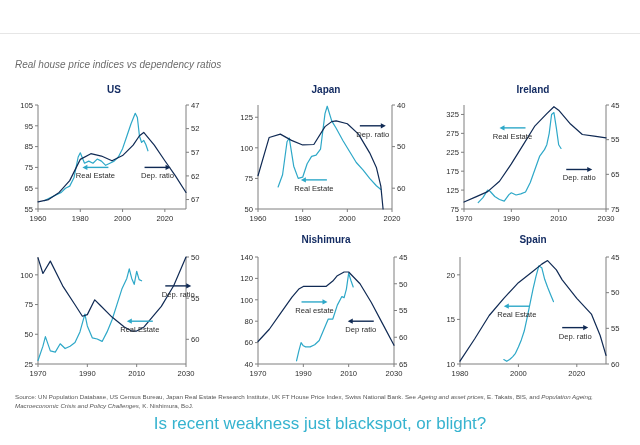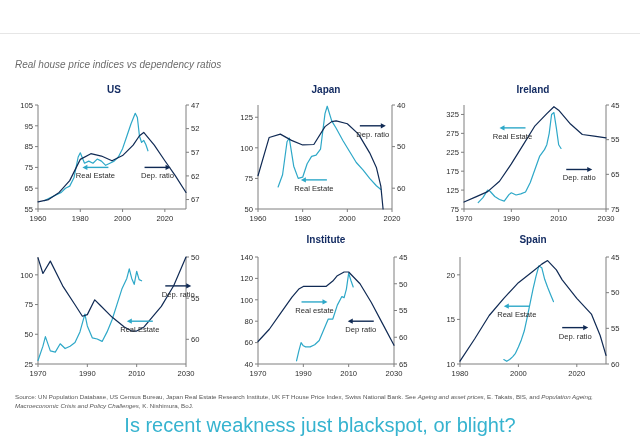--- a/index.html
+++ b/index.html
@@ -39,21 +39,21 @@
   .plot svg{display:block;}
 
   .srcnote{
     position:absolute;left:15px;top:393px;width:618px;
     font-size:6.2px;color:#555;line-height:1.45;
   }
   .srcnote i{font-style:italic;}
 
   .footer{
     position:absolute;left:0;top:414px;width:640px;text-align:center;
-    font-size:20px;color:#36b3cf;font-weight:400;
+    font-size:17px;color:#36b3cf;font-weight:400;
   }
 
   .axis-label{font-size:7.6px;fill:#2b2b2b;font-family:"Liberation Sans",sans-serif;}
   .ann{font-size:7.6px;fill:#2b2b2b;font-family:"Liberation Sans",sans-serif;}
 </style>
 </head>
 <body>
 
 <div class="slide">
 
@@ -231,21 +231,21 @@
           <polygon points="118.8,72.2 123.8,69.60000000000001 123.8,74.8" fill="#2ea8c8"></polygon>
           <text x="131.8" y="83.2" text-anchor="middle" class="ann">Real Estate</text>
           <line x1="157.28" y1="36.89" x2="180.28" y2="36.89" stroke="#102a54" stroke-width="1.4"></line>
           <polygon points="183.28,36.89 178.28,34.29 178.28,39.49" fill="#102a54"></polygon>
           <text x="170.28" y="47.89" text-anchor="middle" class="ann">Dep. ratio</text>
         </svg>
       </div>
   </div>
 
   <div class="panel" id="panel-4" style="left:228px;top:234px;width:196px;height:150px;">
-    <div class="panel-title">Institute</div>
+    <div class="panel-title">Nishimura</div>
     <div class="plot">
         <svg width="196" height="135" viewBox="0 0 196 135">
           <line x1="30" y1="8" x2="30" y2="115" stroke="#7f7f7f" stroke-width="1"></line>
           <line x1="166" y1="8" x2="166" y2="115" stroke="#7f7f7f" stroke-width="1"></line>
           <line x1="30" y1="115" x2="166" y2="115" stroke="#7f7f7f" stroke-width="1"></line>
           <line x1="27" y1="115" x2="30" y2="115" stroke="#7f7f7f" stroke-width="1"></line>
           <text x="25" y="117.8" text-anchor="end" class="axis-label">40</text>
           <line x1="27" y1="93.6" x2="30" y2="93.6" stroke="#7f7f7f" stroke-width="1"></line>
           <text x="25" y="96.39999999999999" text-anchor="end" class="axis-label">60</text>
           <line x1="27" y1="72.19999999999999" x2="30" y2="72.19999999999999" stroke="#7f7f7f" stroke-width="1"></line>

